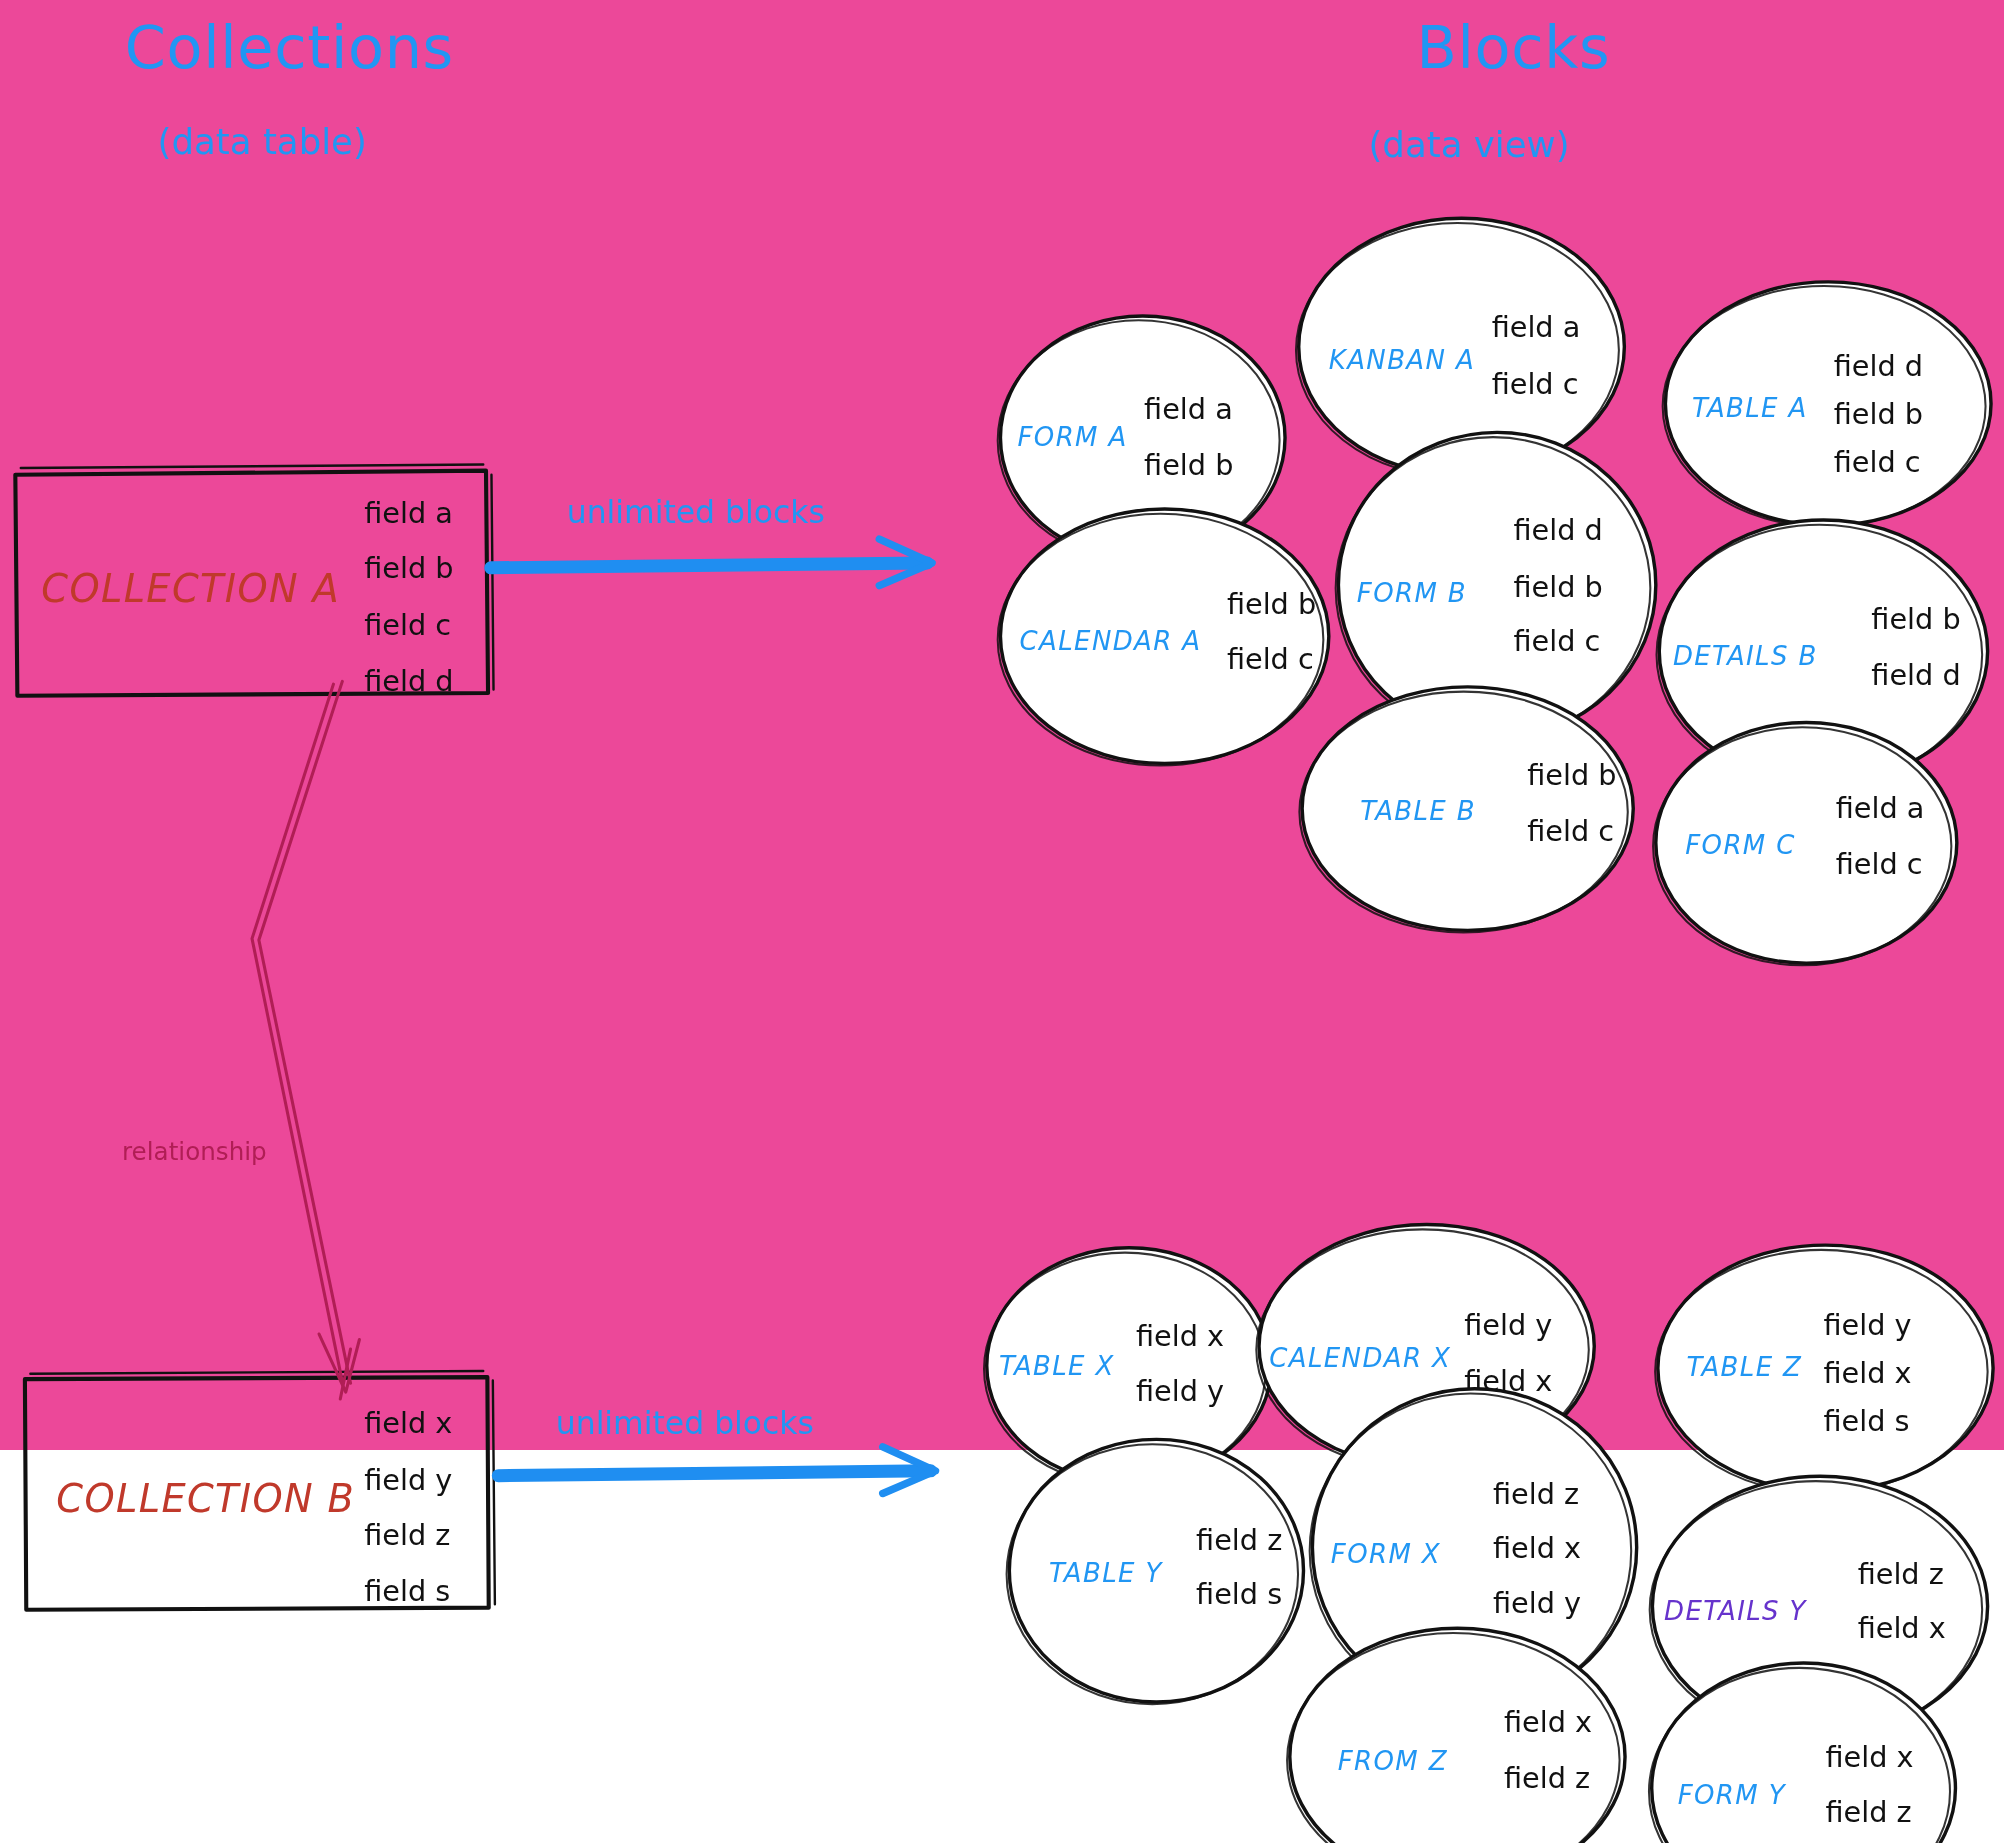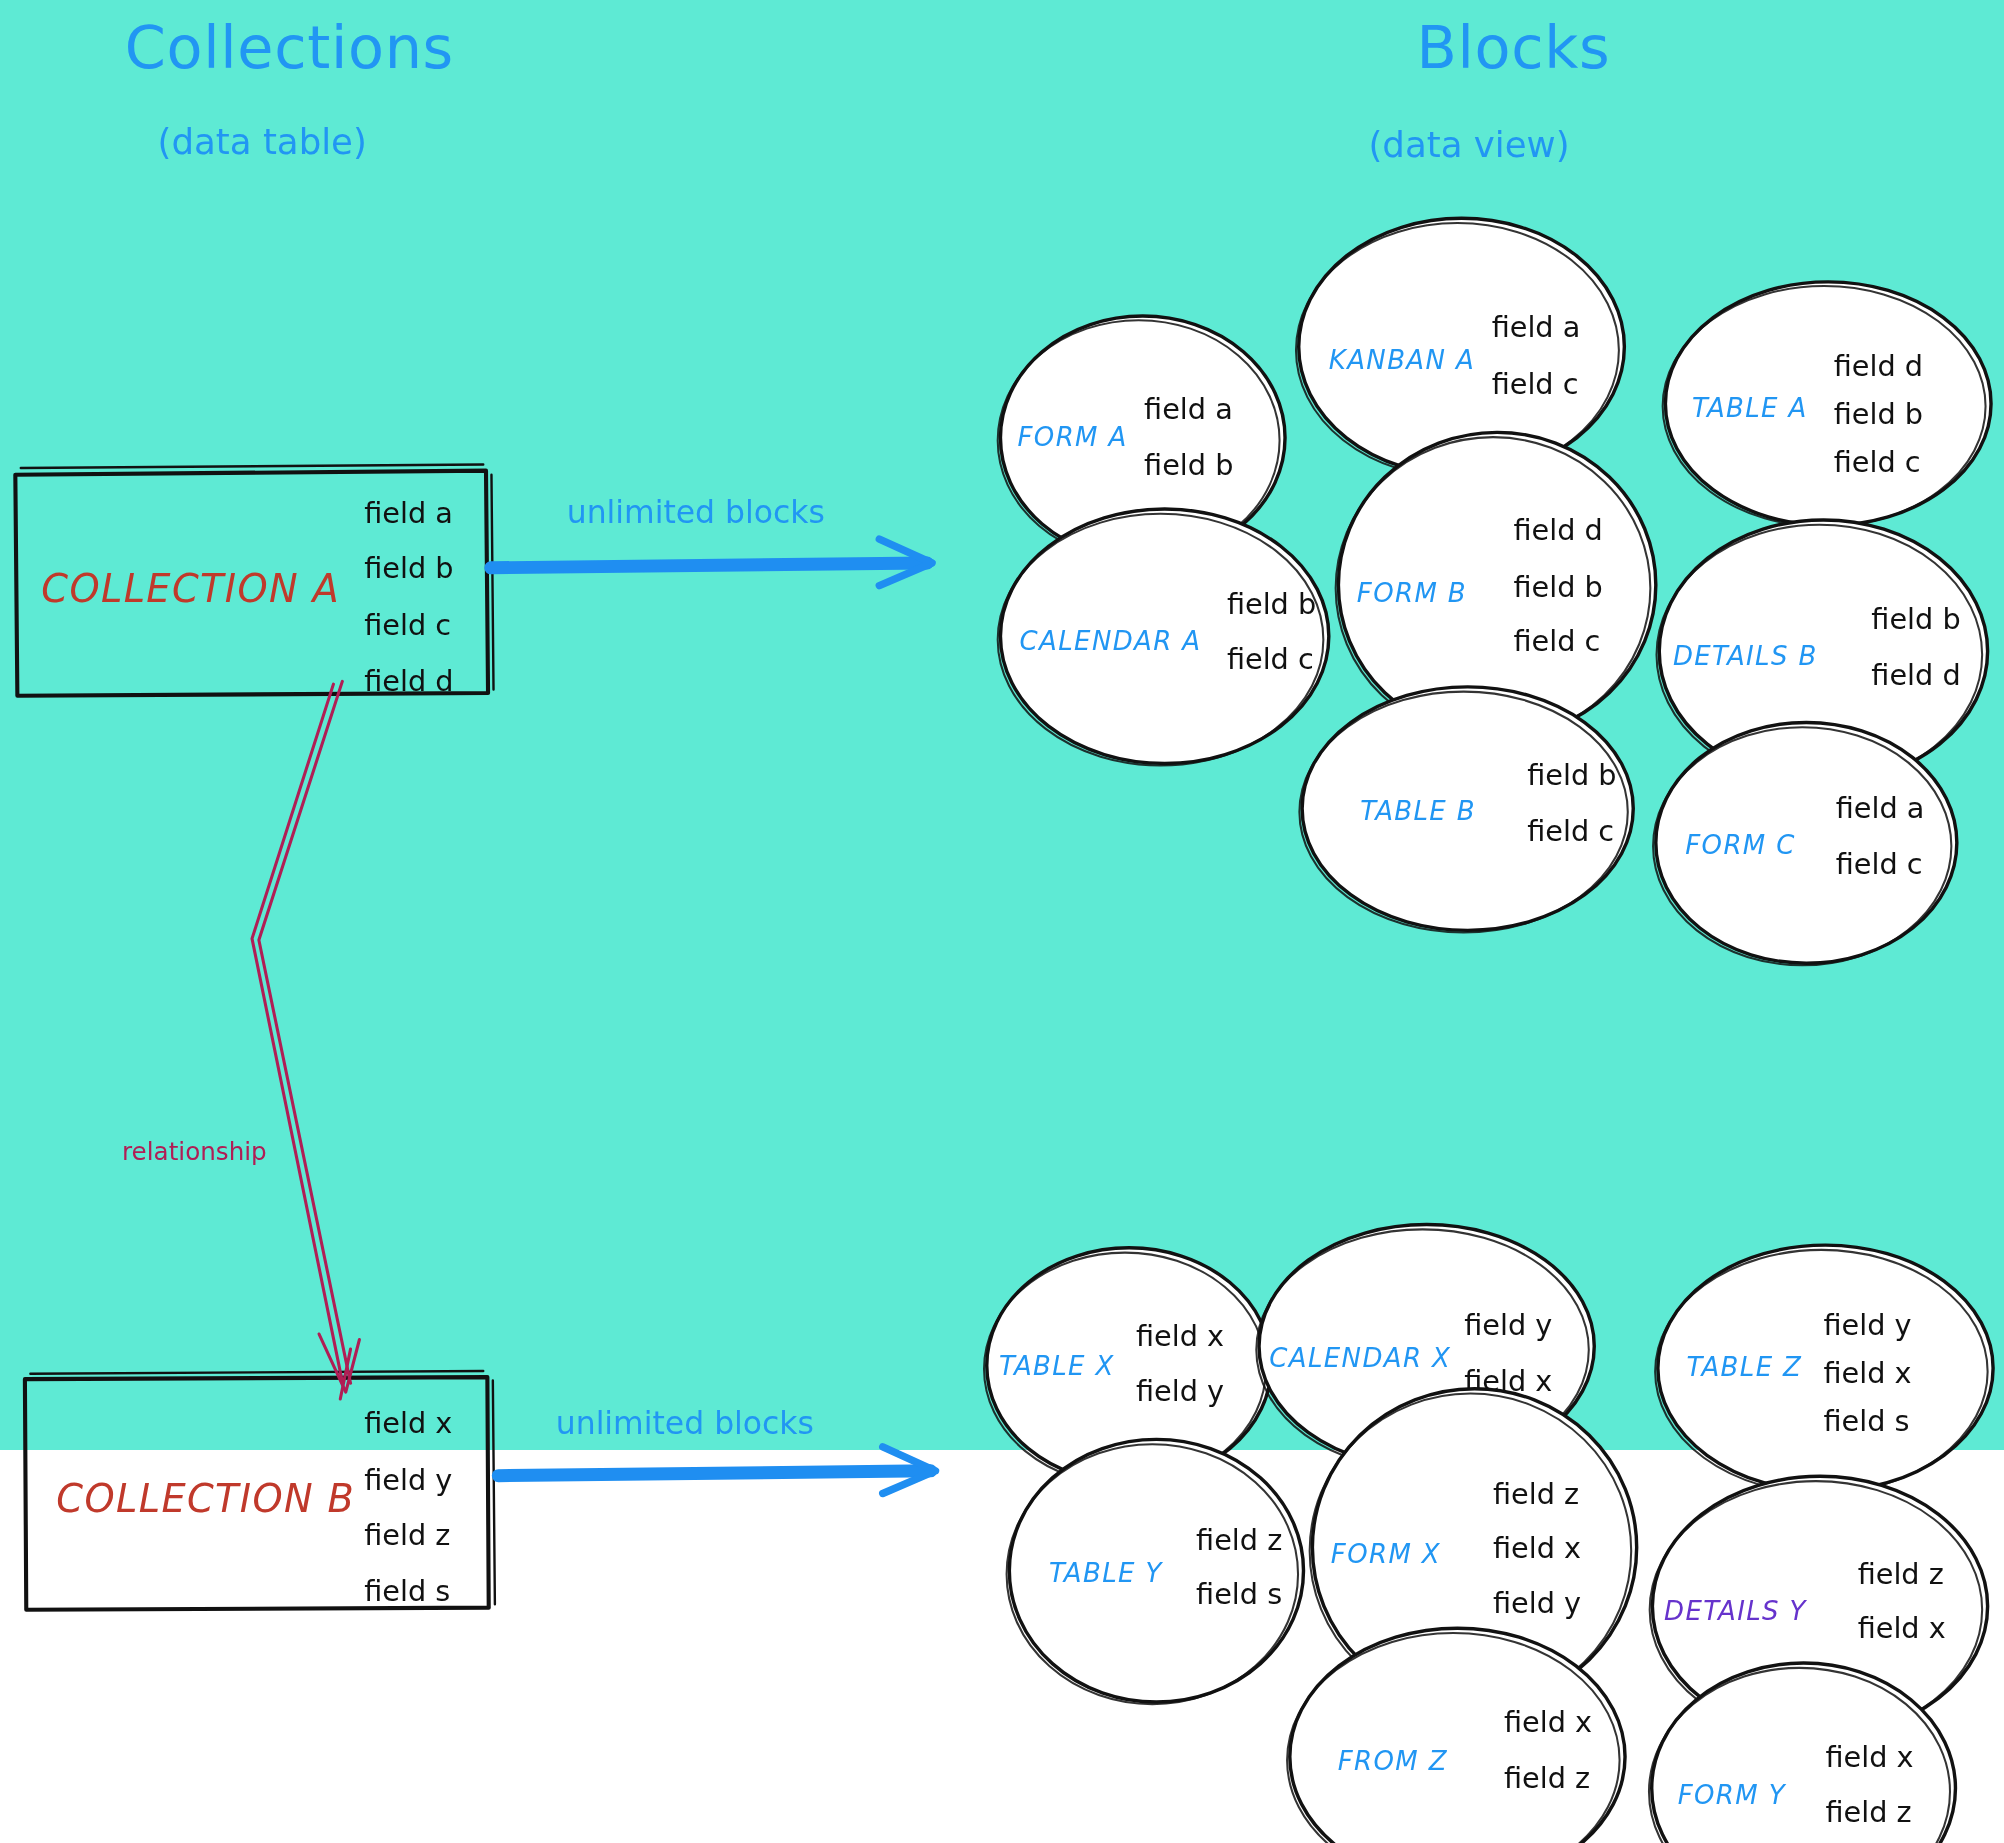--- a/index.html
+++ b/index.html
@@ -1,17 +1,17 @@
 <!DOCTYPE html>
 <html style="font-size:11px"><head>
 <meta charset="utf-8">
 <style>
   html,body{margin:0;padding:0;background:#ffffff;}
   body{width:2005px;height:1843px;overflow:hidden;font-family:"DejaVu Sans",sans-serif;}
-  #stage{position:relative;width:2005px;height:1450px;background:#5eead4;}
+  #stage{position:relative;width:2005px;height:1450px;background:#ec4899;}
   svg#canvas{position:absolute;inset:0;width:2005px;height:1843px;}
 
   .hand      {font-family:"DejaVu Sans",sans-serif;}
   .title     {font-size:86px;fill:#2196f3;font-weight:400;letter-spacing:1px;}
   .subtitle  {font-size:52px;fill:#2196f3;}
   .coll-name {font-size:56px;fill:#c0392b;font-style:italic;letter-spacing:2px;}
   .fieldtxt  {font-size:42px;fill:#111111;}
   .blocklbl  {font-size:38px;fill:#2196f3;font-style:italic;letter-spacing:2px;}
   .blocklbl.violet{fill:#6633cc;}
   .arrowlbl  {font-size:46px;fill:#2196f3;}

